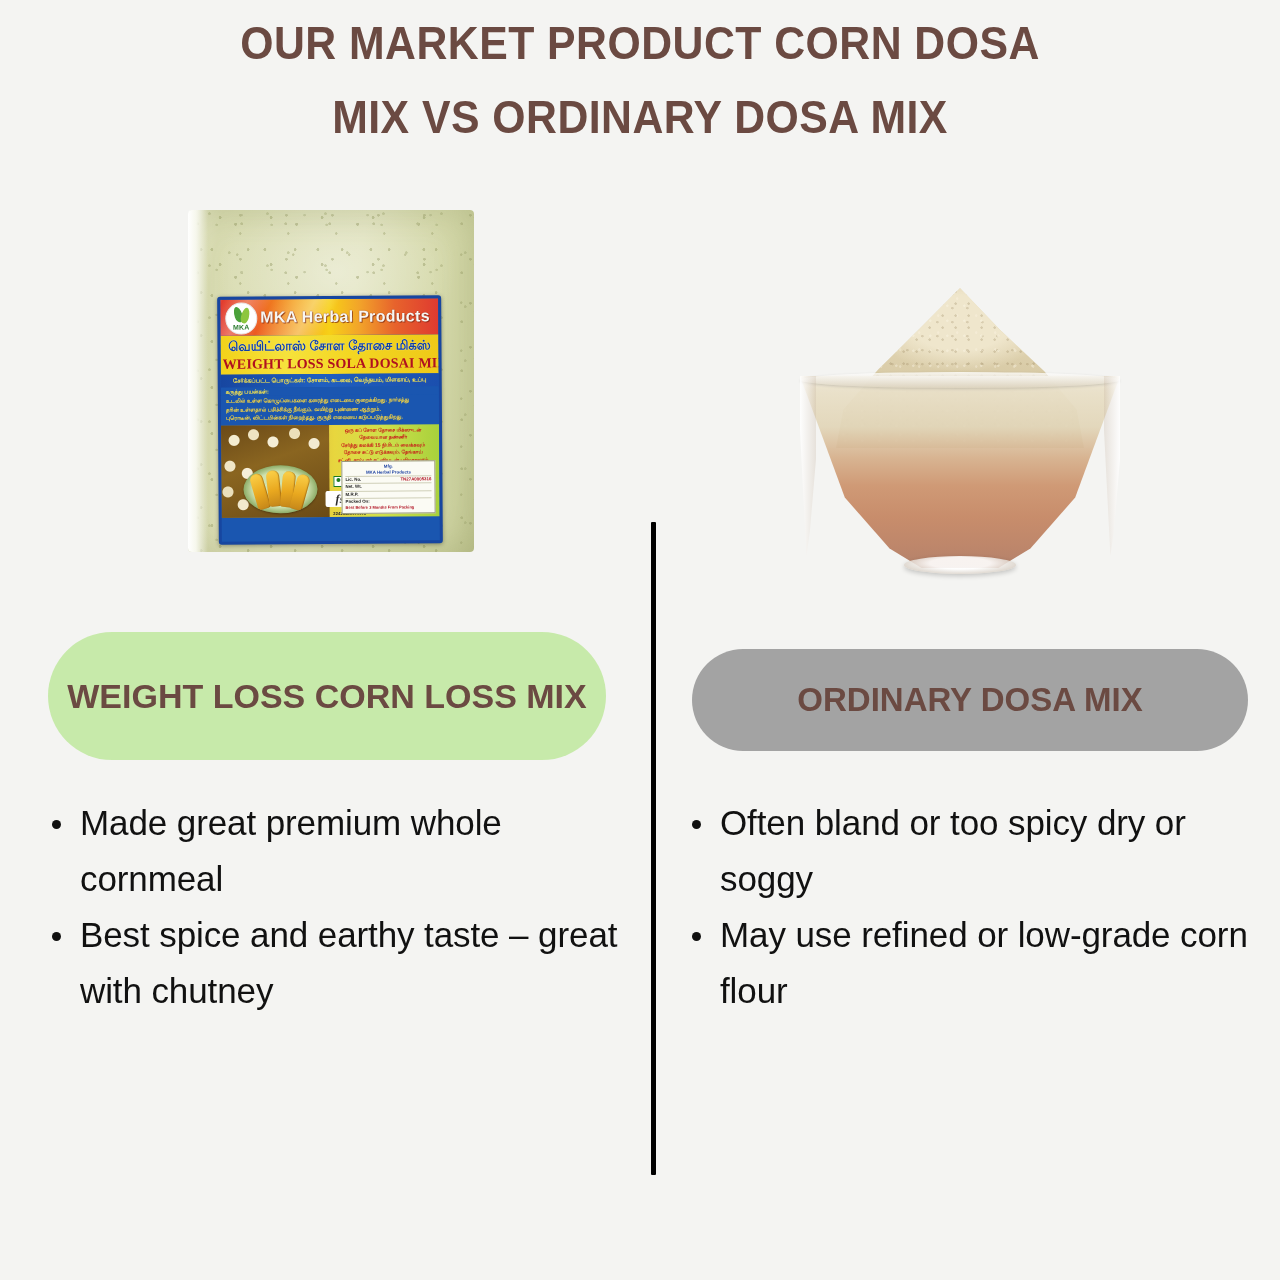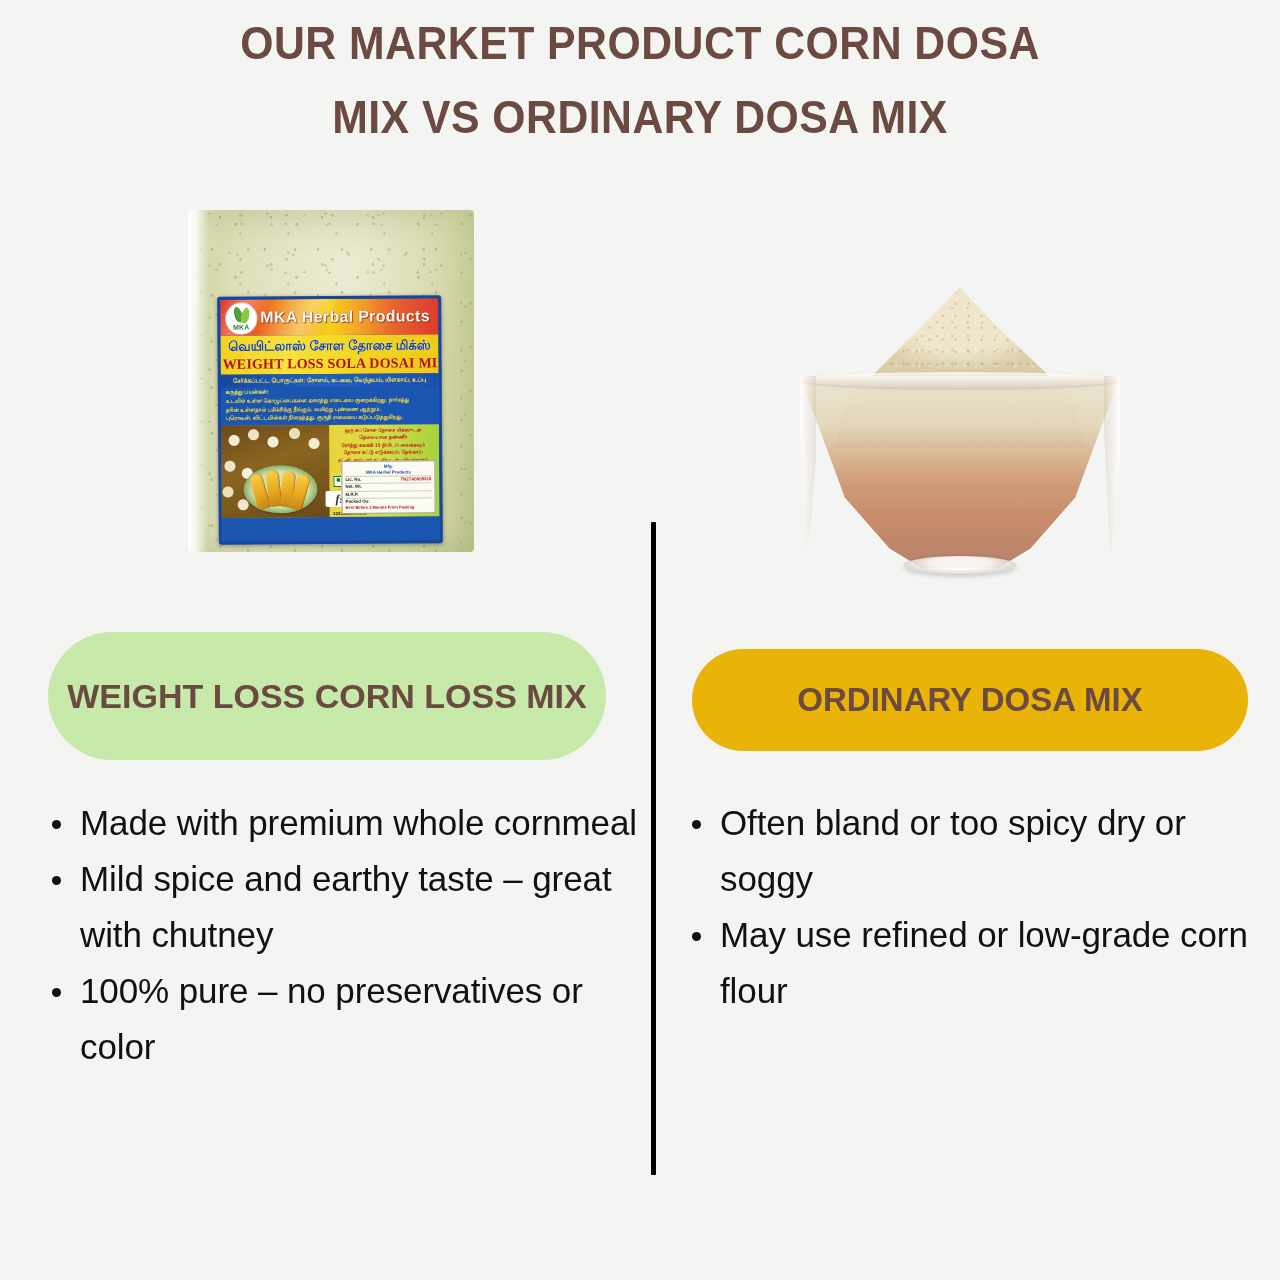--- a/index.html
+++ b/index.html
@@ -444,21 +444,21 @@
     background: #c7eaaa;
     font-size: 34px;
     line-height: 46px;
     padding: 0 18px;
   }
   .pill-right {
     left: 692px;
     top: 649px;
     width: 556px;
     height: 102px;
-    background: #eab308;
+    background: #a3a3a3;
     font-size: 33px;
     line-height: 44px;
     padding: 0 18px;
   }
 
   
   .bullets {
     position: absolute;
     list-style: none;
     margin: 0;
@@ -566,23 +566,22 @@
         <div class="ib-foot">Best Before 3 Months From Packing</div>
       </div>
     </div>
 
   </div>
 </div>
 
 <div class="pill pill-left">WEIGHT LOSS CORN LOSS MIX</div>
 
 <ul class="bullets bullets-left">
-  <li>Made with premium whole cornmeal</li>
-  <li>Mild spice and earthy taste – great with chutney</li>
-  <li>100% pure – no preservatives or color</li>
+  <li>Made great premium whole cornmeal</li>
+  <li>Best spice and earthy taste – great with chutney</li>
 </ul>
 
 <div class="bowl-wrap">
   <div class="bowl-mound"></div>
   <div class="bowl-glass"></div>
   <div class="bowl-rim"></div>
   <div class="bowl-edge-l"></div>
   <div class="bowl-edge-r"></div>
   <div class="bowl-base"></div>
 </div>

